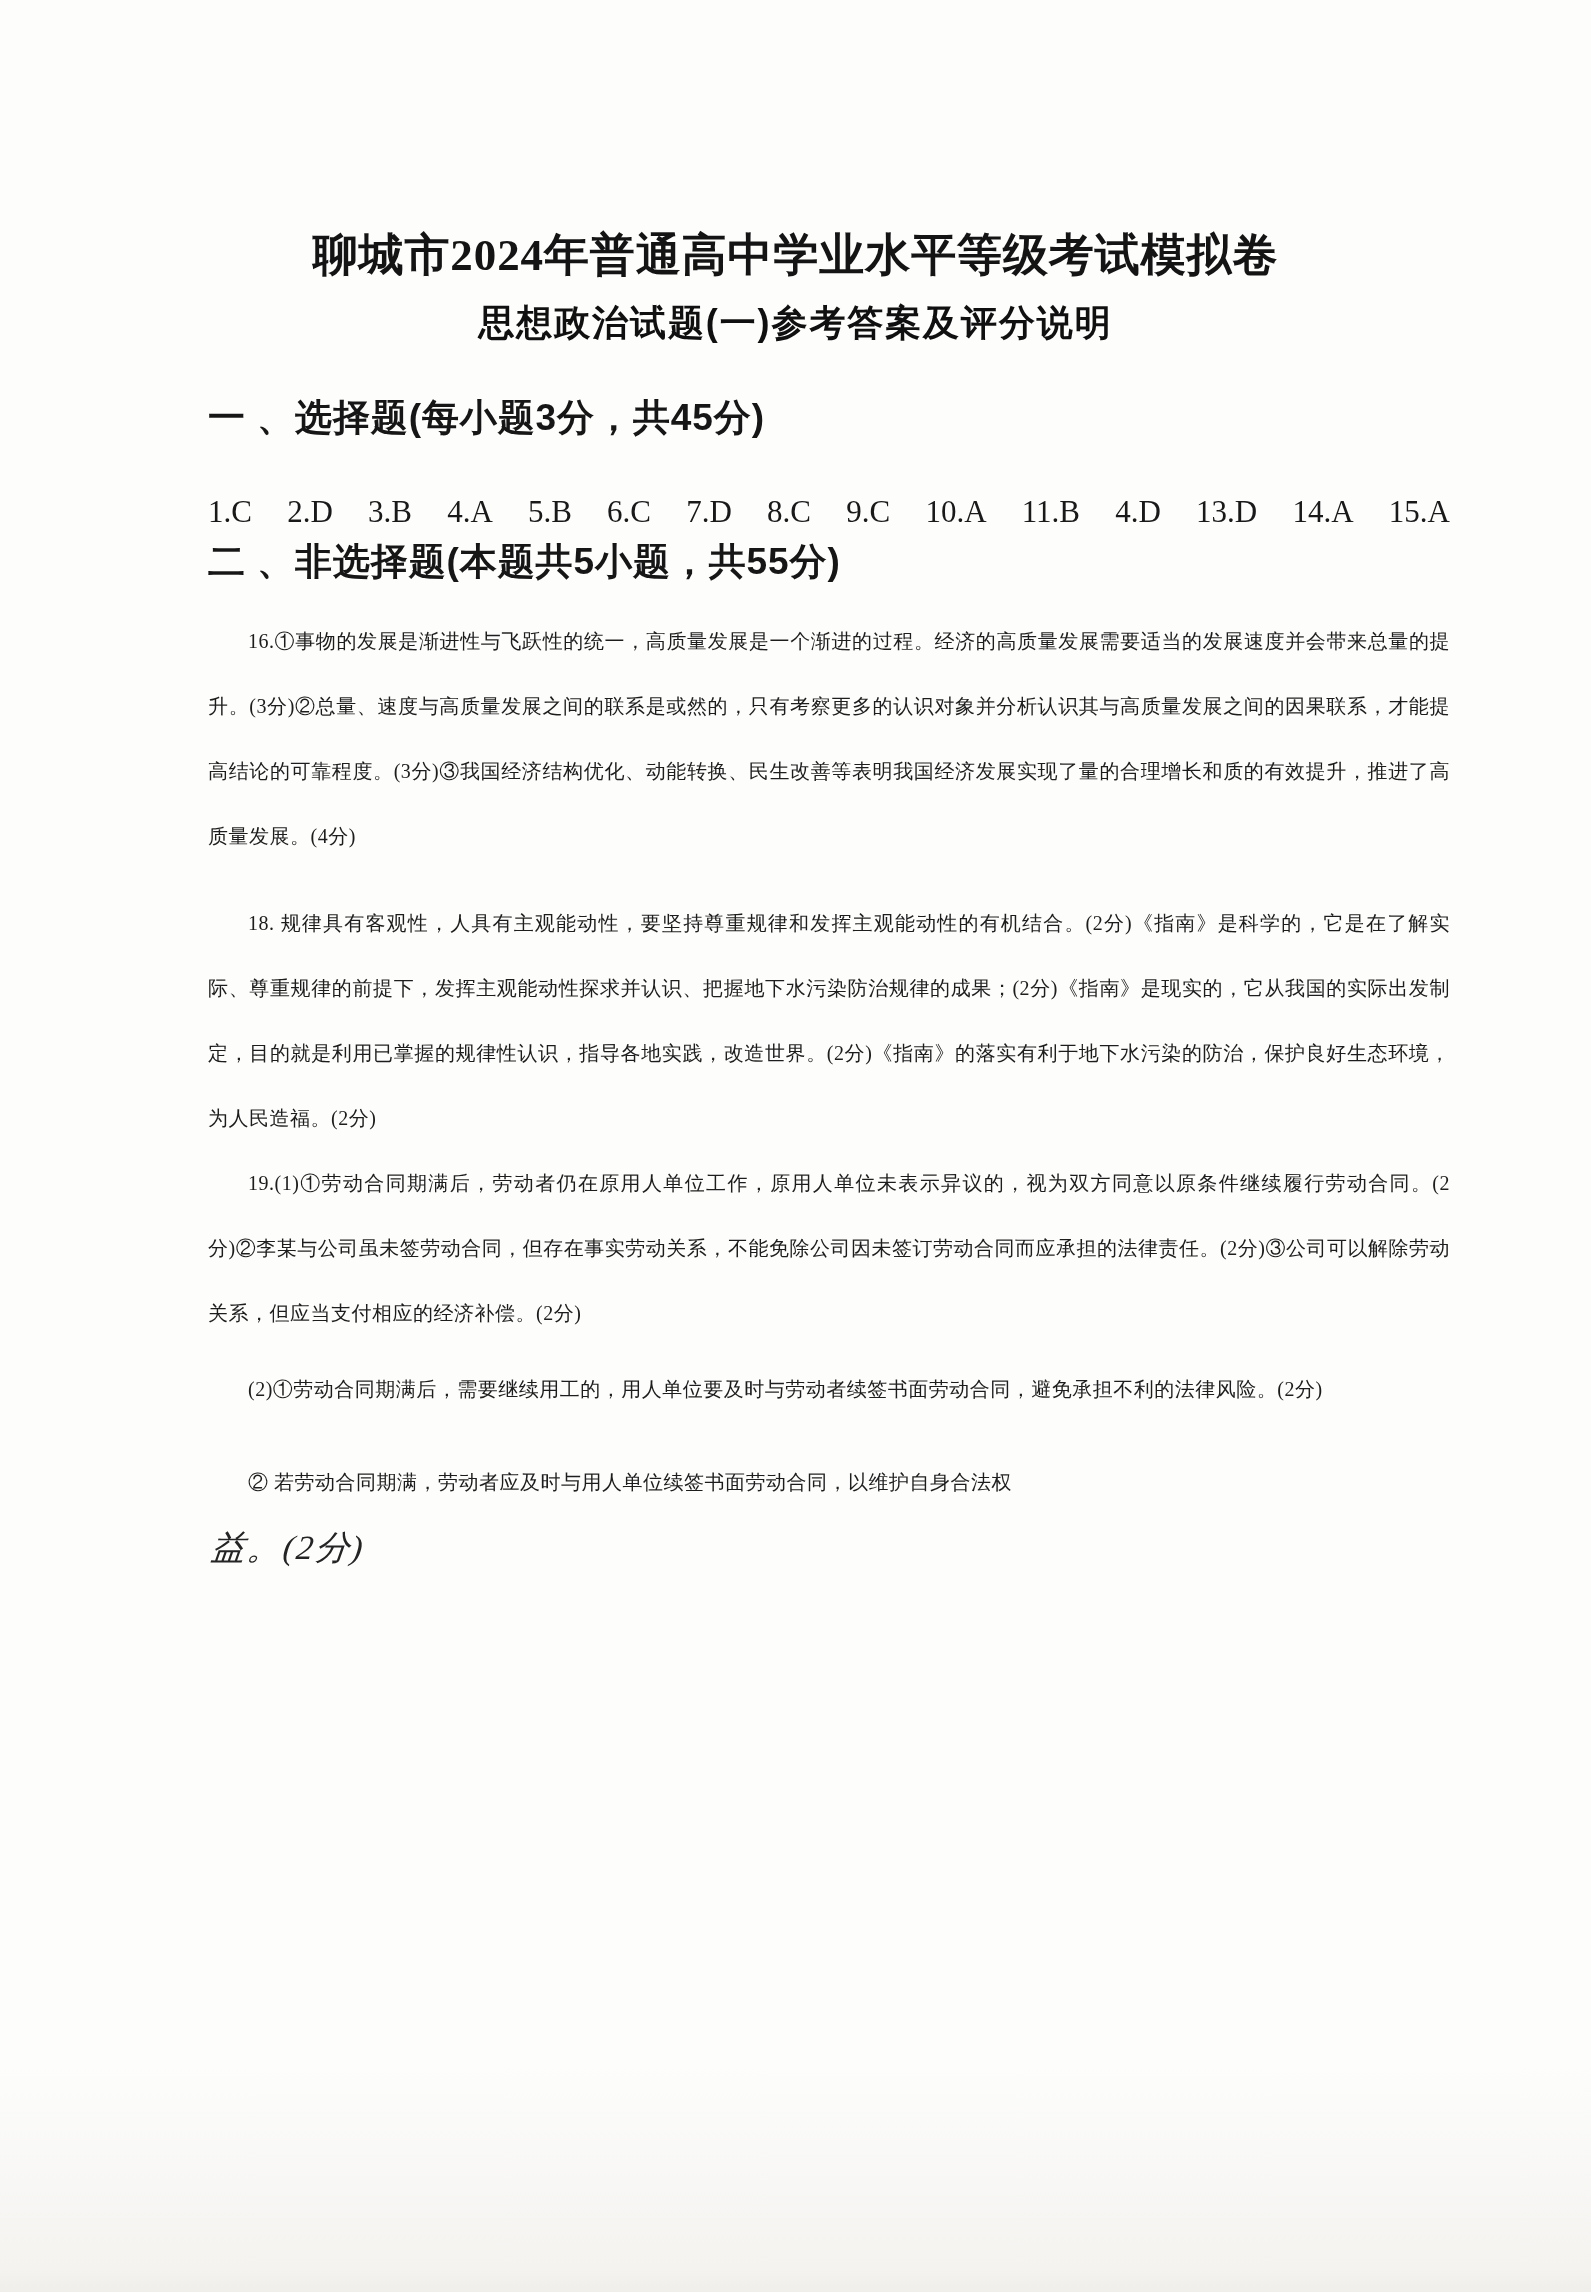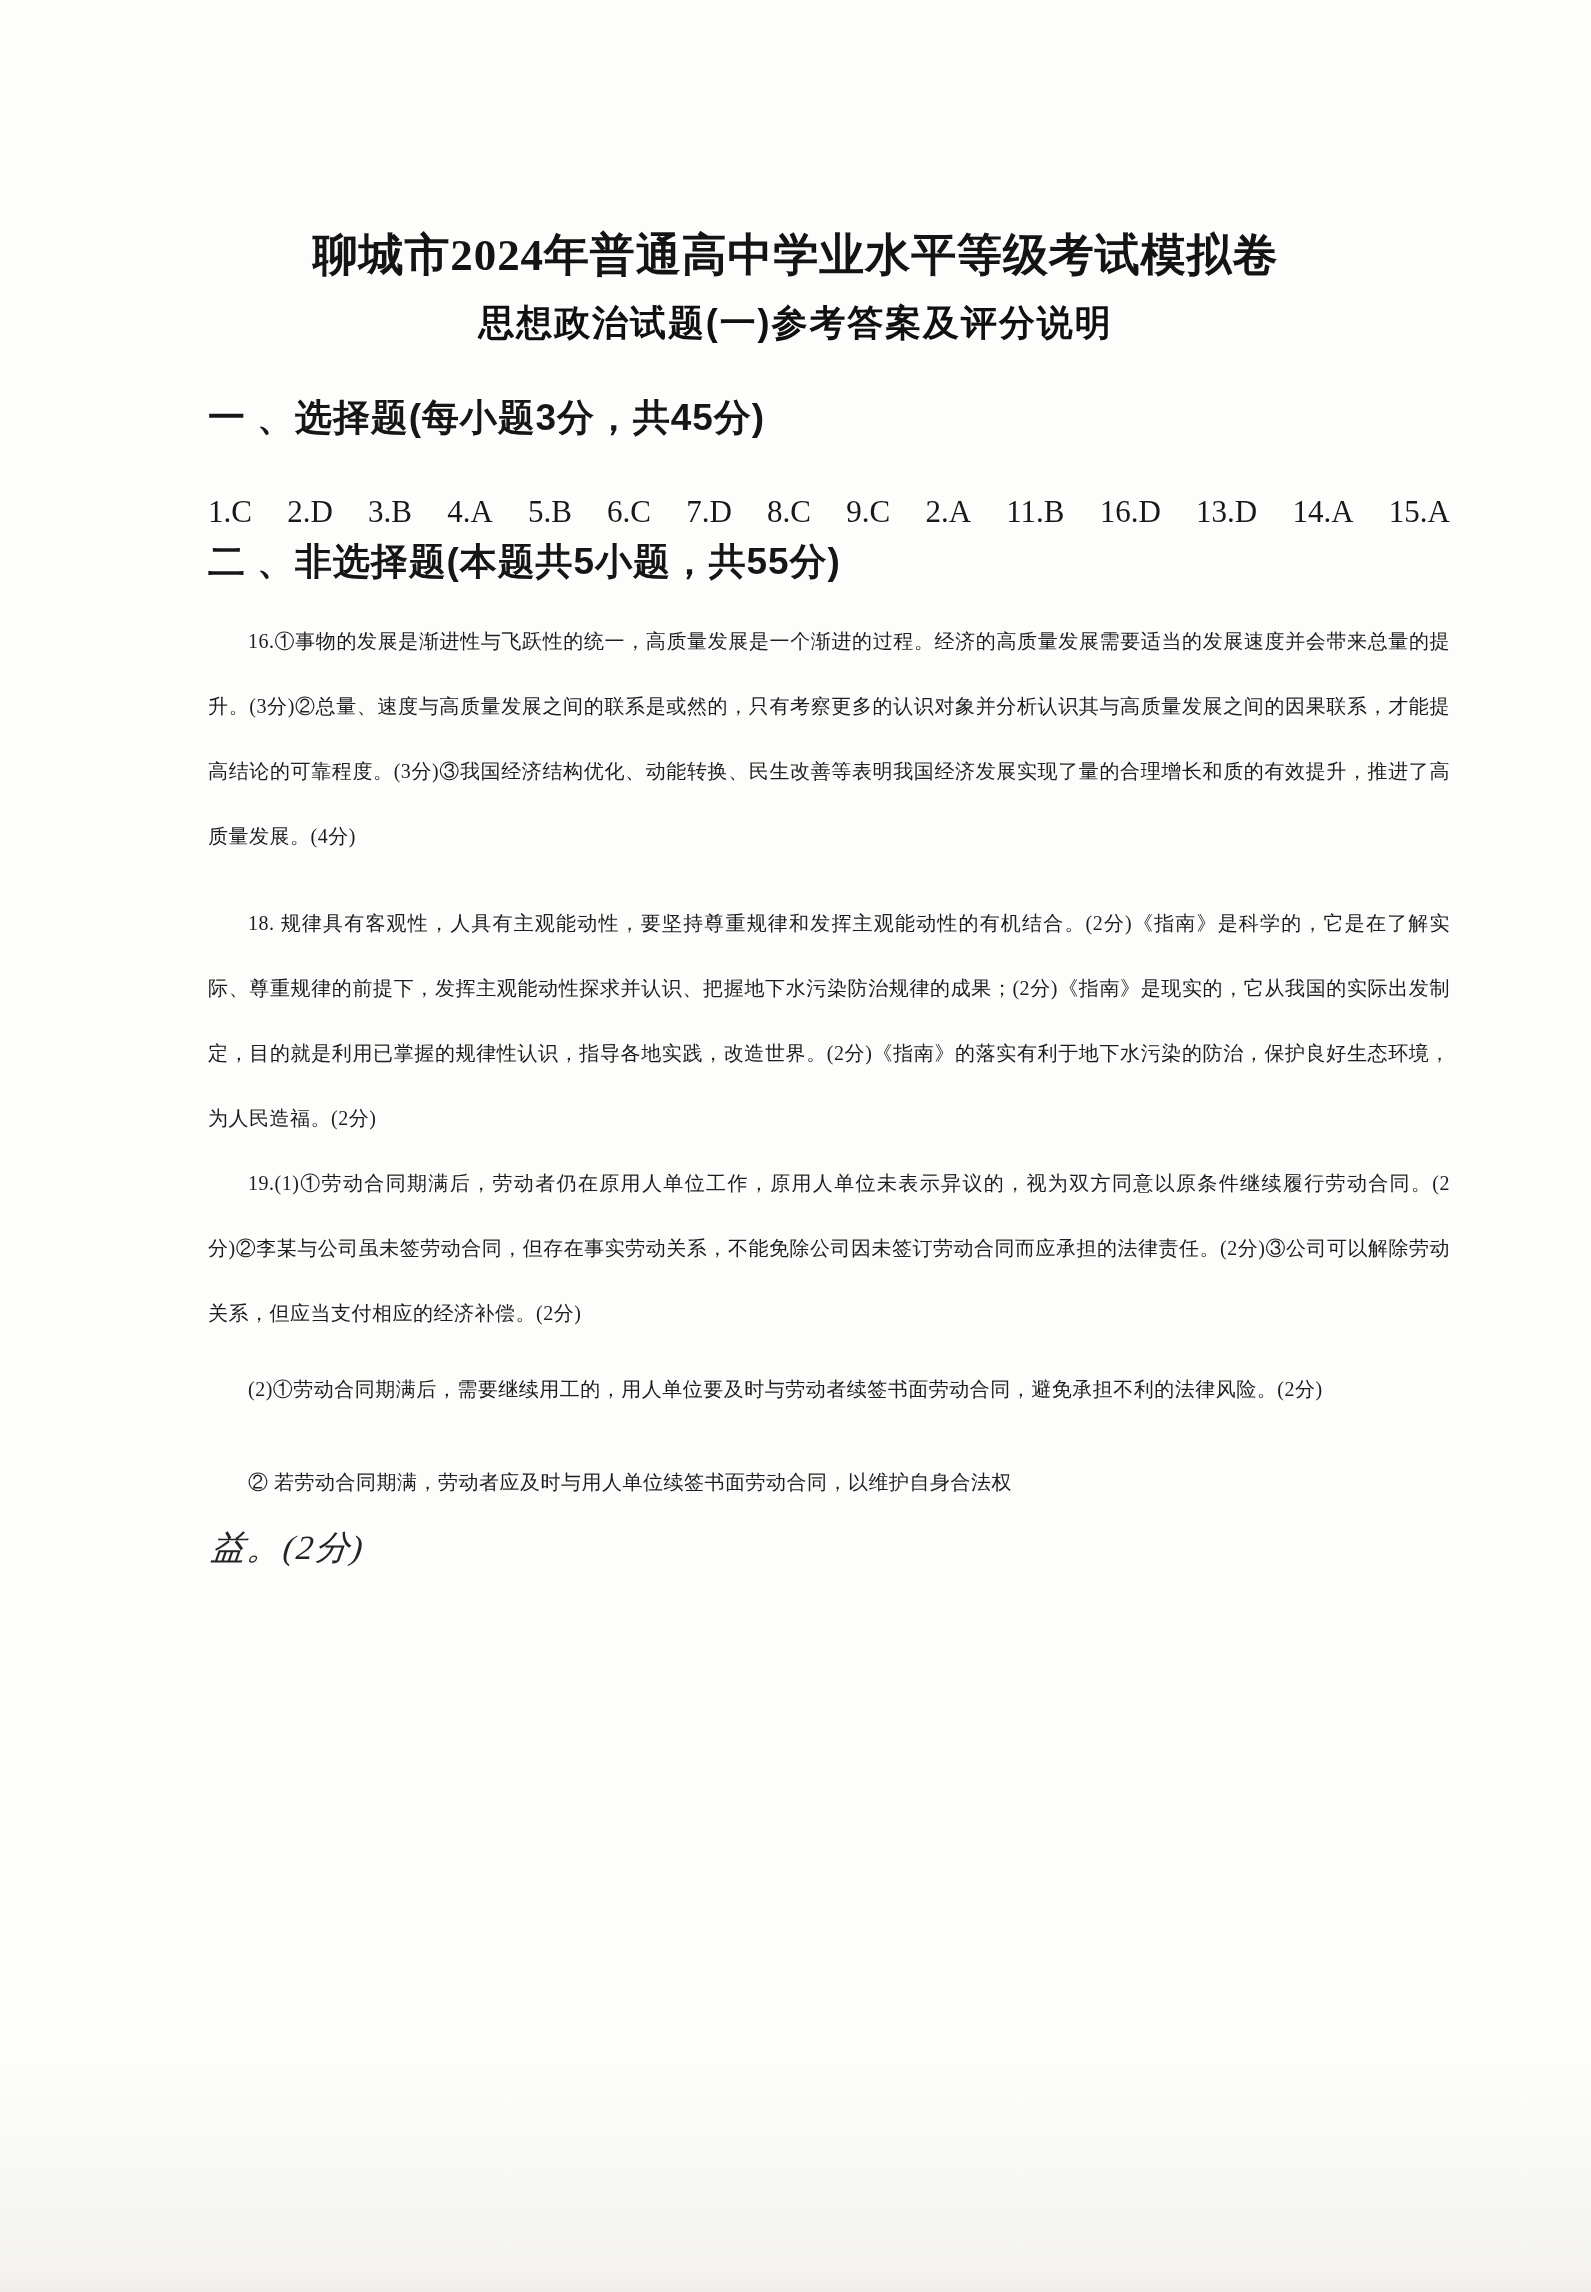--- a/index.html
+++ b/index.html
@@ -113,23 +113,23 @@
     <div class="answers-row">
       <span>1.C</span>
       <span>2.D</span>
       <span>3.B</span>
       <span>4.A</span>
       <span>5.B</span>
       <span>6.C</span>
       <span>7.D</span>
       <span>8.C</span>
       <span>9.C</span>
-      <span>2.A</span>
+      <span>10.A</span>
       <span>11.B</span>
-      <span>16.D</span>
+      <span>4.D</span>
       <span>13.D</span>
       <span>14.A</span>
       <span>15.A</span>
     </div>
 
     <div class="sec-heading h-frq">二 、非选择题(本题共5小题，共55分)</div>
 
     <p class="para p16">16.①事物的发展是渐进性与飞跃性的统一，高质量发展是一个渐进的过程。经济的高质量发展需要适当的发展速度并会带来总量的提升。(3分)②总量、速度与高质量发展之间的联系是或然的，只有考察更多的认识对象并分析认识其与高质量发展之间的因果联系，才能提高结论的可靠程度。(3分)③我国经济结构优化、动能转换、民生改善等表明我国经济发展实现了量的合理增长和质的有效提升，推进了高质量发展。(4分)</p>
     <p class="para p18">18. 规律具有客观性，人具有主观能动性，要坚持尊重规律和发挥主观能动性的有机结合。(2分)《指南》是科学的，它是在了解实际、尊重规律的前提下，发挥主观能动性探求并认识、把握地下水污染防治规律的成果；(2分)《指南》是现实的，它从我国的实际出发制定，目的就是利用已掌握的规律性认识，指导各地实践，改造世界。(2分)《指南》的落实有利于地下水污染的防治，保护良好生态环境，为人民造福。(2分)</p>
     <p class="para p19a">19.(1)①劳动合同期满后，劳动者仍在原用人单位工作，原用人单位未表示异议的，视为双方同意以原条件继续履行劳动合同。(2分)②李某与公司虽未签劳动合同，但存在事实劳动关系，不能免除公司因未签订劳动合同而应承担的法律责任。(2分)③公司可以解除劳动关系，但应当支付相应的经济补偿。(2分)</p>

